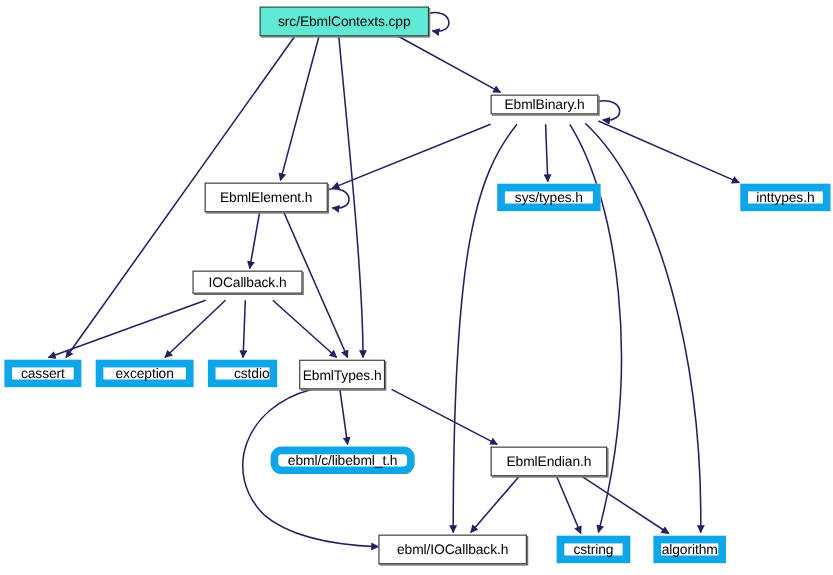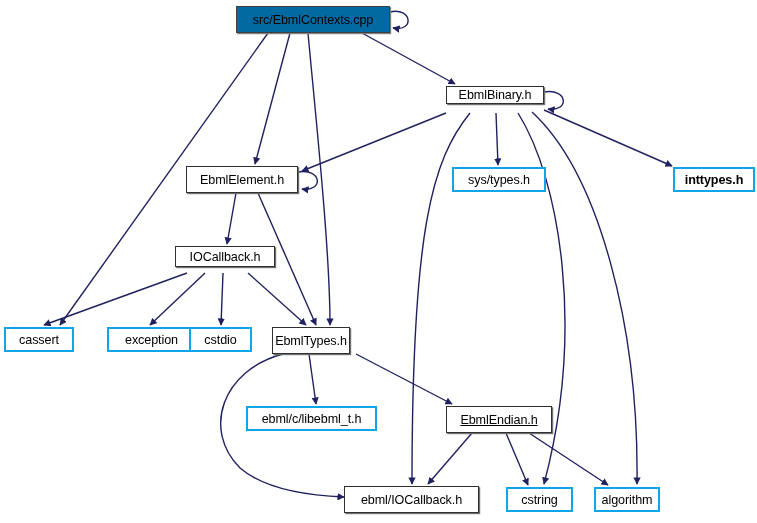--- a/index.html
+++ b/index.html
@@ -31,32 +31,32 @@
     display: flex;
     align-items: center;
     justify-content: center;
     font-size: 12.6px;
     color: #000000;
     background: #ffffff;
     white-space: nowrap;
     letter-spacing: -0.1px;
   }
   .node-root {
-    background: #0369a1;
+    background: #5eead4;
     border: 1px solid #404040;
     box-shadow: 1.2px 1.2px 0 0 #808080;
   }
   .node-internal {
     background: #ffffff;
     border: 1px solid #303030;
     box-shadow: 1.2px 1.2px 0 0 #707070;
   }
   .node-leaf {
     background: #ffffff;
-    border: 2px solid #0ea5e9;
+    border: 7px solid #0ea5e9;
   }
 </style>
 </head>
 <body>
 
 <div id="graph-canvas">
 
   <svg id="edge-layer" viewBox="0 0 757 523" width="757" height="523" xmlns="http://www.w3.org/2000/svg">
     <defs>
       <marker id="arrowhead" viewBox="0 0 10 10" refX="9" refY="5" markerWidth="5.2" markerHeight="5.2" orient="auto-start-reverse">
@@ -121,42 +121,42 @@
       </div>
       <div class="node node-internal" style="left: 446px; top: 86px; width: 98px; height: 18px;">
         <span>EbmlBinary.h</span>
       </div>
       <div class="node node-internal" style="left: 186px; top: 166px; width: 112px; height: 27px; justify-content: center;">
         <span>EbmlElement.h</span>
       </div>
       <div class="node node-leaf" style="left: 452px; top: 167px; width: 94px; height: 25px;">
         <span>sys/types.h</span>
       </div>
-      <div class="node node-leaf" style="left: 673px; top: 167px; width: 82px; height: 25px; font-weight: bold;">
+      <div class="node node-leaf" style="left: 673px; top: 167px; width: 82px; height: 25px;">
         <span>inttypes.h</span>
       </div>
       <div class="node node-internal" style="left: 175px; top: 246px; width: 100px; height: 21px;">
         <span>IOCallback.h</span>
       </div>
       <div class="node node-leaf" style="left: 4px; top: 327px; width: 70px; height: 25px; text-align: center;">
         <span>cassert</span>
       </div>
-      <div class="node node-leaf" style="left: 87px; top: 327px; width: 89px; height: 25px; margin-left: 20px;">
+      <div class="node node-leaf" style="left: 87px; top: 327px; width: 89px; height: 25px;">
         <span>exception</span>
       </div>
-      <div class="node node-leaf" style="left: 189px; top: 327px; width: 63px; height: 25px;">
+      <div class="node node-leaf" style="left: 189px; top: 327px; width: 63px; height: 25px; justify-content: flex-end;">
         <span>cstdio</span>
       </div>
       <div class="node node-internal" style="left: 272px; top: 327px; width: 78px; height: 27px;">
         <span>EbmlTypes.h</span>
       </div>
-      <div class="node node-leaf" style="left: 246px; top: 406px; width: 131px; height: 25px;">
+      <div class="node node-leaf" style="left: 246px; top: 406px; width: 131px; height: 25px; border-radius: 10px;">
         <span>ebml/c/libebml_t.h</span>
       </div>
-      <div class="node node-internal" style="left: 446px; top: 406px; width: 106px; height: 27px; text-decoration: underline;">
+      <div class="node node-internal" style="left: 446px; top: 406px; width: 106px; height: 27px;">
         <span>EbmlEndian.h</span>
       </div>
       <div class="node node-internal" style="left: 344px; top: 486px; width: 135px; height: 27px;">
         <span>ebml/IOCallback.h</span>
       </div>
       <div class="node node-leaf" style="left: 506px; top: 487px; width: 67px; height: 25px;">
         <span>cstring</span>
       </div>
       <div class="node node-leaf" style="left: 594px; top: 487px; width: 66px; height: 25px;">
         <span>algorithm</span>

